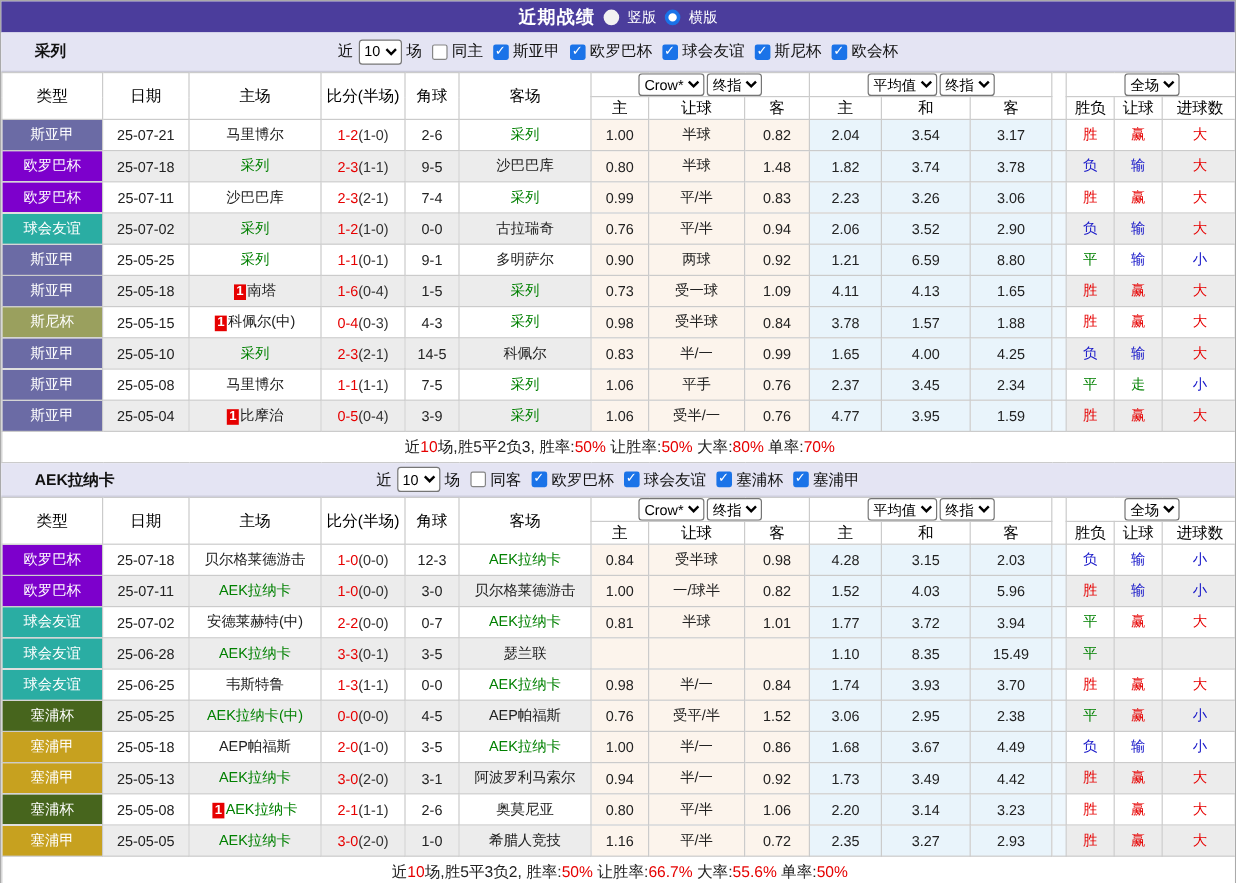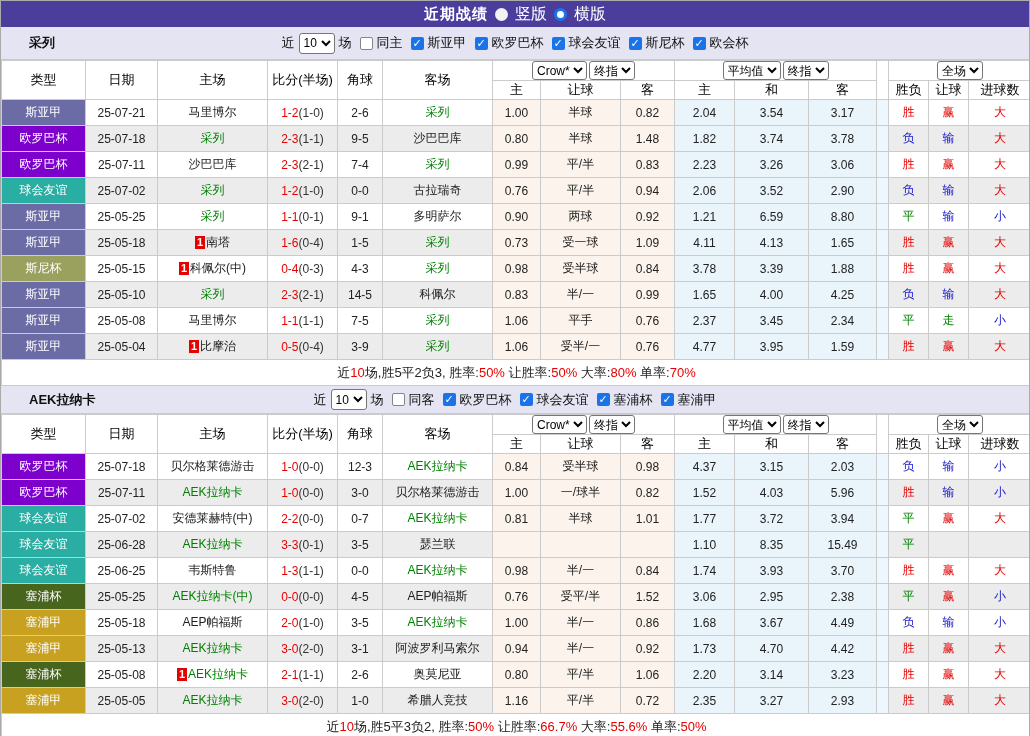--- a/index.html
+++ b/index.html
@@ -1,19 +1,19 @@
 <!DOCTYPE html>
 <html><head>
 <meta charset="utf-8">
 <style>
   html,body{margin:0;padding:0;background:#fff;}
   body{width:1030px;font-family:"Liberation Sans","DejaVu Sans",sans-serif;border:1px solid #aaa;box-sizing:border-box;}
   .titlebar{height:26px;background:#4b3d9c;color:#fff;display:flex;align-items:center;justify-content:center;gap:7px;}
   .titlebar .title{font-size:15px;font-weight:bold;letter-spacing:1px;}
-  .rlabel{font-size:16px;}
+  .rlabel{font-size:12px;}
   .radio{display:inline-block;width:13px;height:13px;border-radius:50%;background:#f2f2f2;box-sizing:border-box;}
   .radio.checked{background:#fff;border:3.5px solid #1a73e8;}
   .filterbar{height:32px;background:#e4e4f3;display:flex;align-items:center;position:relative;font-size:13px;color:#111;border-bottom:1px solid #c9c9d8;}
   .filterbar.second{height:27px;}
   .team{position:absolute;left:28px;font-weight:bold;font-size:13px;}
   .controls{margin:0 auto;display:flex;align-items:center;gap:4px;}
   select{font-size:12px;height:21px;border:1px solid #767676;border-radius:3px;background:#fff;color:#000;}
   .cb{display:inline-block;width:13px;height:13px;box-sizing:border-box;font-size:11px;line-height:13px;text-align:center;border-radius:2px;margin-left:4px;}
   .cb.ck{background:#1a73e8;color:#fff;}
   .cb.un{background:#fff;border:1px solid #858585;}
@@ -229,21 +229,21 @@
             <td class="type" style="background: rgb(154, 160, 94);">斯尼杯</td>
             <td>25-05-15</td>
             <td><span class="badge">1</span><span>科佩尔(中)</span></td>
             <td><span class="ft">0-4</span><span class="ht">(0-3)</span></td>
             <td>4-3</td>
             <td><span class="focus">采列</span></td>
             <td class="warm">0.98</td>
             <td class="warm">受半球</td>
             <td class="warm">0.84</td>
             <td class="cool">3.78</td>
-            <td class="cool">3.39</td>
+            <td class="cool">1.57</td>
             <td class="cool">1.88</td>
             <td class="sp"></td>
             <td class="r">胜</td>
             <td class="r">赢</td>
             <td class="r">大</td>
           </tr>
           <tr>
             <td class="type" style="background: rgb(107, 107, 165);">斯亚甲</td>
             <td>25-05-10</td>
             <td><span class="focus">采列</span></td>
@@ -372,21 +372,21 @@
           <tr>
             <td class="type" style="background: rgb(125, 0, 204);">欧罗巴杯</td>
             <td>25-07-18</td>
             <td><span>贝尔格莱德游击</span></td>
             <td><span class="ft">1-0</span><span class="ht">(0-0)</span></td>
             <td>12-3</td>
             <td><span class="focus">AEK拉纳卡</span></td>
             <td class="warm">0.84</td>
             <td class="warm">受半球</td>
             <td class="warm">0.98</td>
-            <td class="cool">4.37</td>
+            <td class="cool">4.28</td>
             <td class="cool">3.15</td>
             <td class="cool">2.03</td>
             <td class="sp"></td>
             <td class="b">负</td>
             <td class="b">输</td>
             <td class="b">小</td>
           </tr>
           <tr>
             <td class="type" style="background: rgb(125, 0, 204);">欧罗巴杯</td>
             <td>25-07-11</td>
@@ -499,21 +499,21 @@
             <td class="type" style="background: rgb(199, 161, 31);">塞浦甲</td>
             <td>25-05-13</td>
             <td><span class="focus">AEK拉纳卡</span></td>
             <td><span class="ft">3-0</span><span class="ht">(2-0)</span></td>
             <td>3-1</td>
             <td><span>阿波罗利马索尔</span></td>
             <td class="warm">0.94</td>
             <td class="warm">半/一</td>
             <td class="warm">0.92</td>
             <td class="cool">1.73</td>
-            <td class="cool">4.70</td>
+            <td class="cool">3.49</td>
             <td class="cool">4.42</td>
             <td class="sp"></td>
             <td class="r">胜</td>
             <td class="r">赢</td>
             <td class="r">大</td>
           </tr>
           <tr>
             <td class="type" style="background: rgb(71, 101, 29);">塞浦杯</td>
             <td>25-05-08</td>
             <td><span class="badge">1</span><span class="focus">AEK拉纳卡</span></td>

